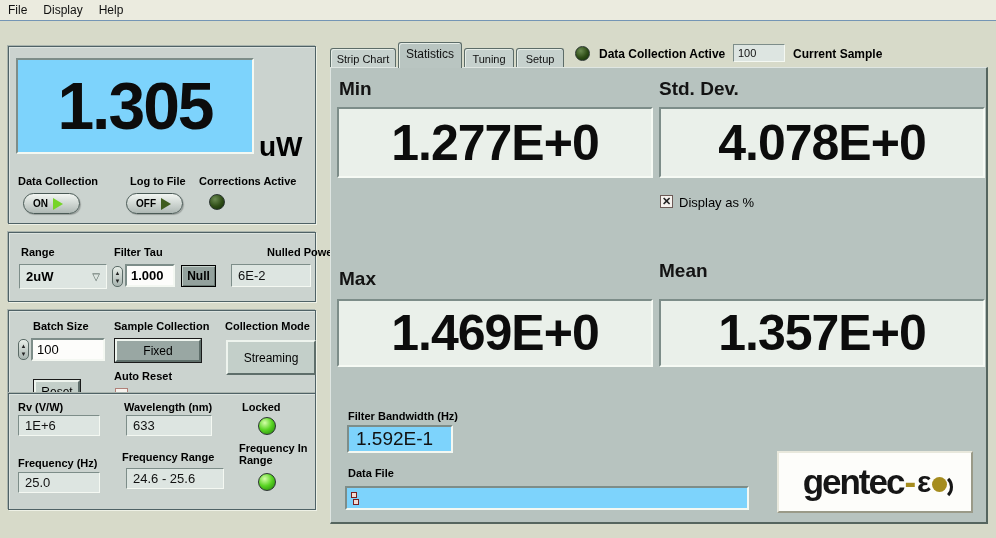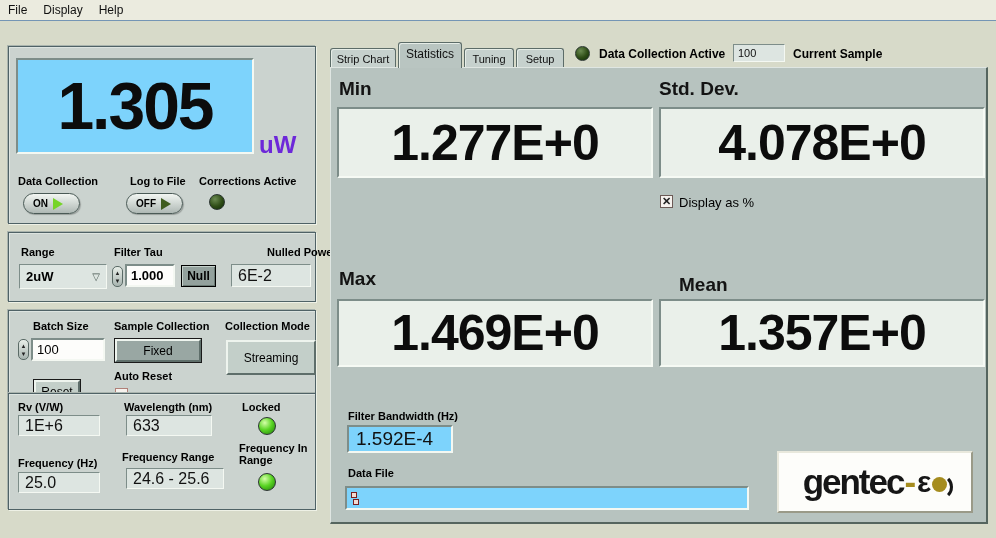--- a/index.html
+++ b/index.html
@@ -18,30 +18,30 @@
   .lbl { position:absolute; font-size:11px; font-weight:bold; color:#000; white-space:nowrap; }
   .lbl2 { white-space:normal; line-height:12px; }
 
   .sunken { border-top:2px solid #7d8d89; border-left:2px solid #7d8d89;
             border-bottom:2px solid #f4f8f2; border-right:2px solid #f4f8f2; background:#7dd3fc; }
   .sunken-thin { border-top:1px solid #7d8d89; border-left:1px solid #7d8d89;
             border-bottom:1px solid #f4f8f2; border-right:1px solid #f4f8f2; background:#dde5e1; }
   .white-input { background:#fdfdfb; border-top:2px solid #7d8d89; border-left:2px solid #7d8d89;
             border-bottom:2px solid #f4f8f2; border-right:2px solid #f4f8f2;
             font-size:13px; font-weight:bold; color:#000; padding:0 4px; outline:none; }
-  .field { position:absolute; font-size:16px; color:#111; display:flex; align-items:center; padding:0 6px; }
+  .field { position:absolute; font-size:13px; color:#111; display:flex; align-items:center; padding:0 6px; }
 
   .raised { border-top:2px solid #eef4ee; border-left:2px solid #eef4ee;
             border-bottom:2px solid #5e6e6a; border-right:2px solid #5e6e6a; }
 
   
   .big-display { position:absolute; left:7px; top:11px; width:238px; height:96px;
                  display:flex; align-items:center; justify-content:center; }
   .big-value { font-size:66px; font-weight:bold; color:#0c0c0c; letter-spacing:-2px; }
-  .unit { position:absolute; left:250px; top:84px; font-size:24px; font-weight:bold; color:#6d28d9; }
+  .unit { position:absolute; left:250px; top:84px; font-size:28px; font-weight:bold; color:#000000; }
 
   
   .toggle { position:absolute; width:57px; height:21px; border-radius:11px;
             background:linear-gradient(#f2f6f2, #aeb8b4); border:1px solid #4a5a56;
             box-shadow:1px 1px 1px rgba(0,0,0,.25); display:flex; align-items:center; cursor:pointer; }
   .toggle-label { font-size:10px; font-weight:bold; color:#000; margin-left:9px; }
   .toggle-arrow { width:0; height:0; border-top:6px solid transparent; border-bottom:6px solid transparent;
                   border-left:10px solid #76d428; margin-left:5px; }
   .toggle-arrow.off { border-left-color:#3f5c1d; }
 
@@ -245,27 +245,27 @@
       <div class="checkbox" style="left:329px; top:127px;">
         <span>✕</span>
       </div>
       <div class="lbl" style="left:348px; top:127px; font-size:13px; font-weight:normal;">Display as %</div>
 
       <div class="stat-head" style="left:8px; top:200px;">Max</div>
       <div class="stat-box" style="left:6px; top:231px; width:316px; height:68px;">
         <span class="stat-value">1.469E+0</span>
       </div>
 
-      <div class="stat-head" style="left:328px; top:206px;margin-left:20px;">Mean</div>
+      <div class="stat-head" style="left:328px; top:192px;">Mean</div>
       <div class="stat-box" style="left:328px; top:231px; width:326px; height:68px;">
         <span class="stat-value">1.357E+0</span>
       </div>
 
       <div class="lbl" style="left:17px; top:342px;">Filter Bandwidth (Hz)</div>
-      <div class="fbw-field sunken" style="left:16px; top:357px; width:106px; height:28px;">1.592E-4</div>
+      <div class="fbw-field sunken" style="left:16px; top:357px; width:106px; height:28px;">1.592E-1</div>
 
       <div class="lbl" style="left:17px; top:399px;">Data File</div>
       <div class="sunken" style="position:absolute; left:14px; top:418px; width:404px; height:24px; display:flex; align-items:center;">
         <span class="path-glyph"></span>
         <span style="font-size:12px; color:#111;"></span>
       </div>
 
       <div class="logo-box" style="left:446px; top:383px; width:196px; height:62px;">
         <span class="logo-text">gentec</span>
         <span class="logo-hyphen">-</span>

